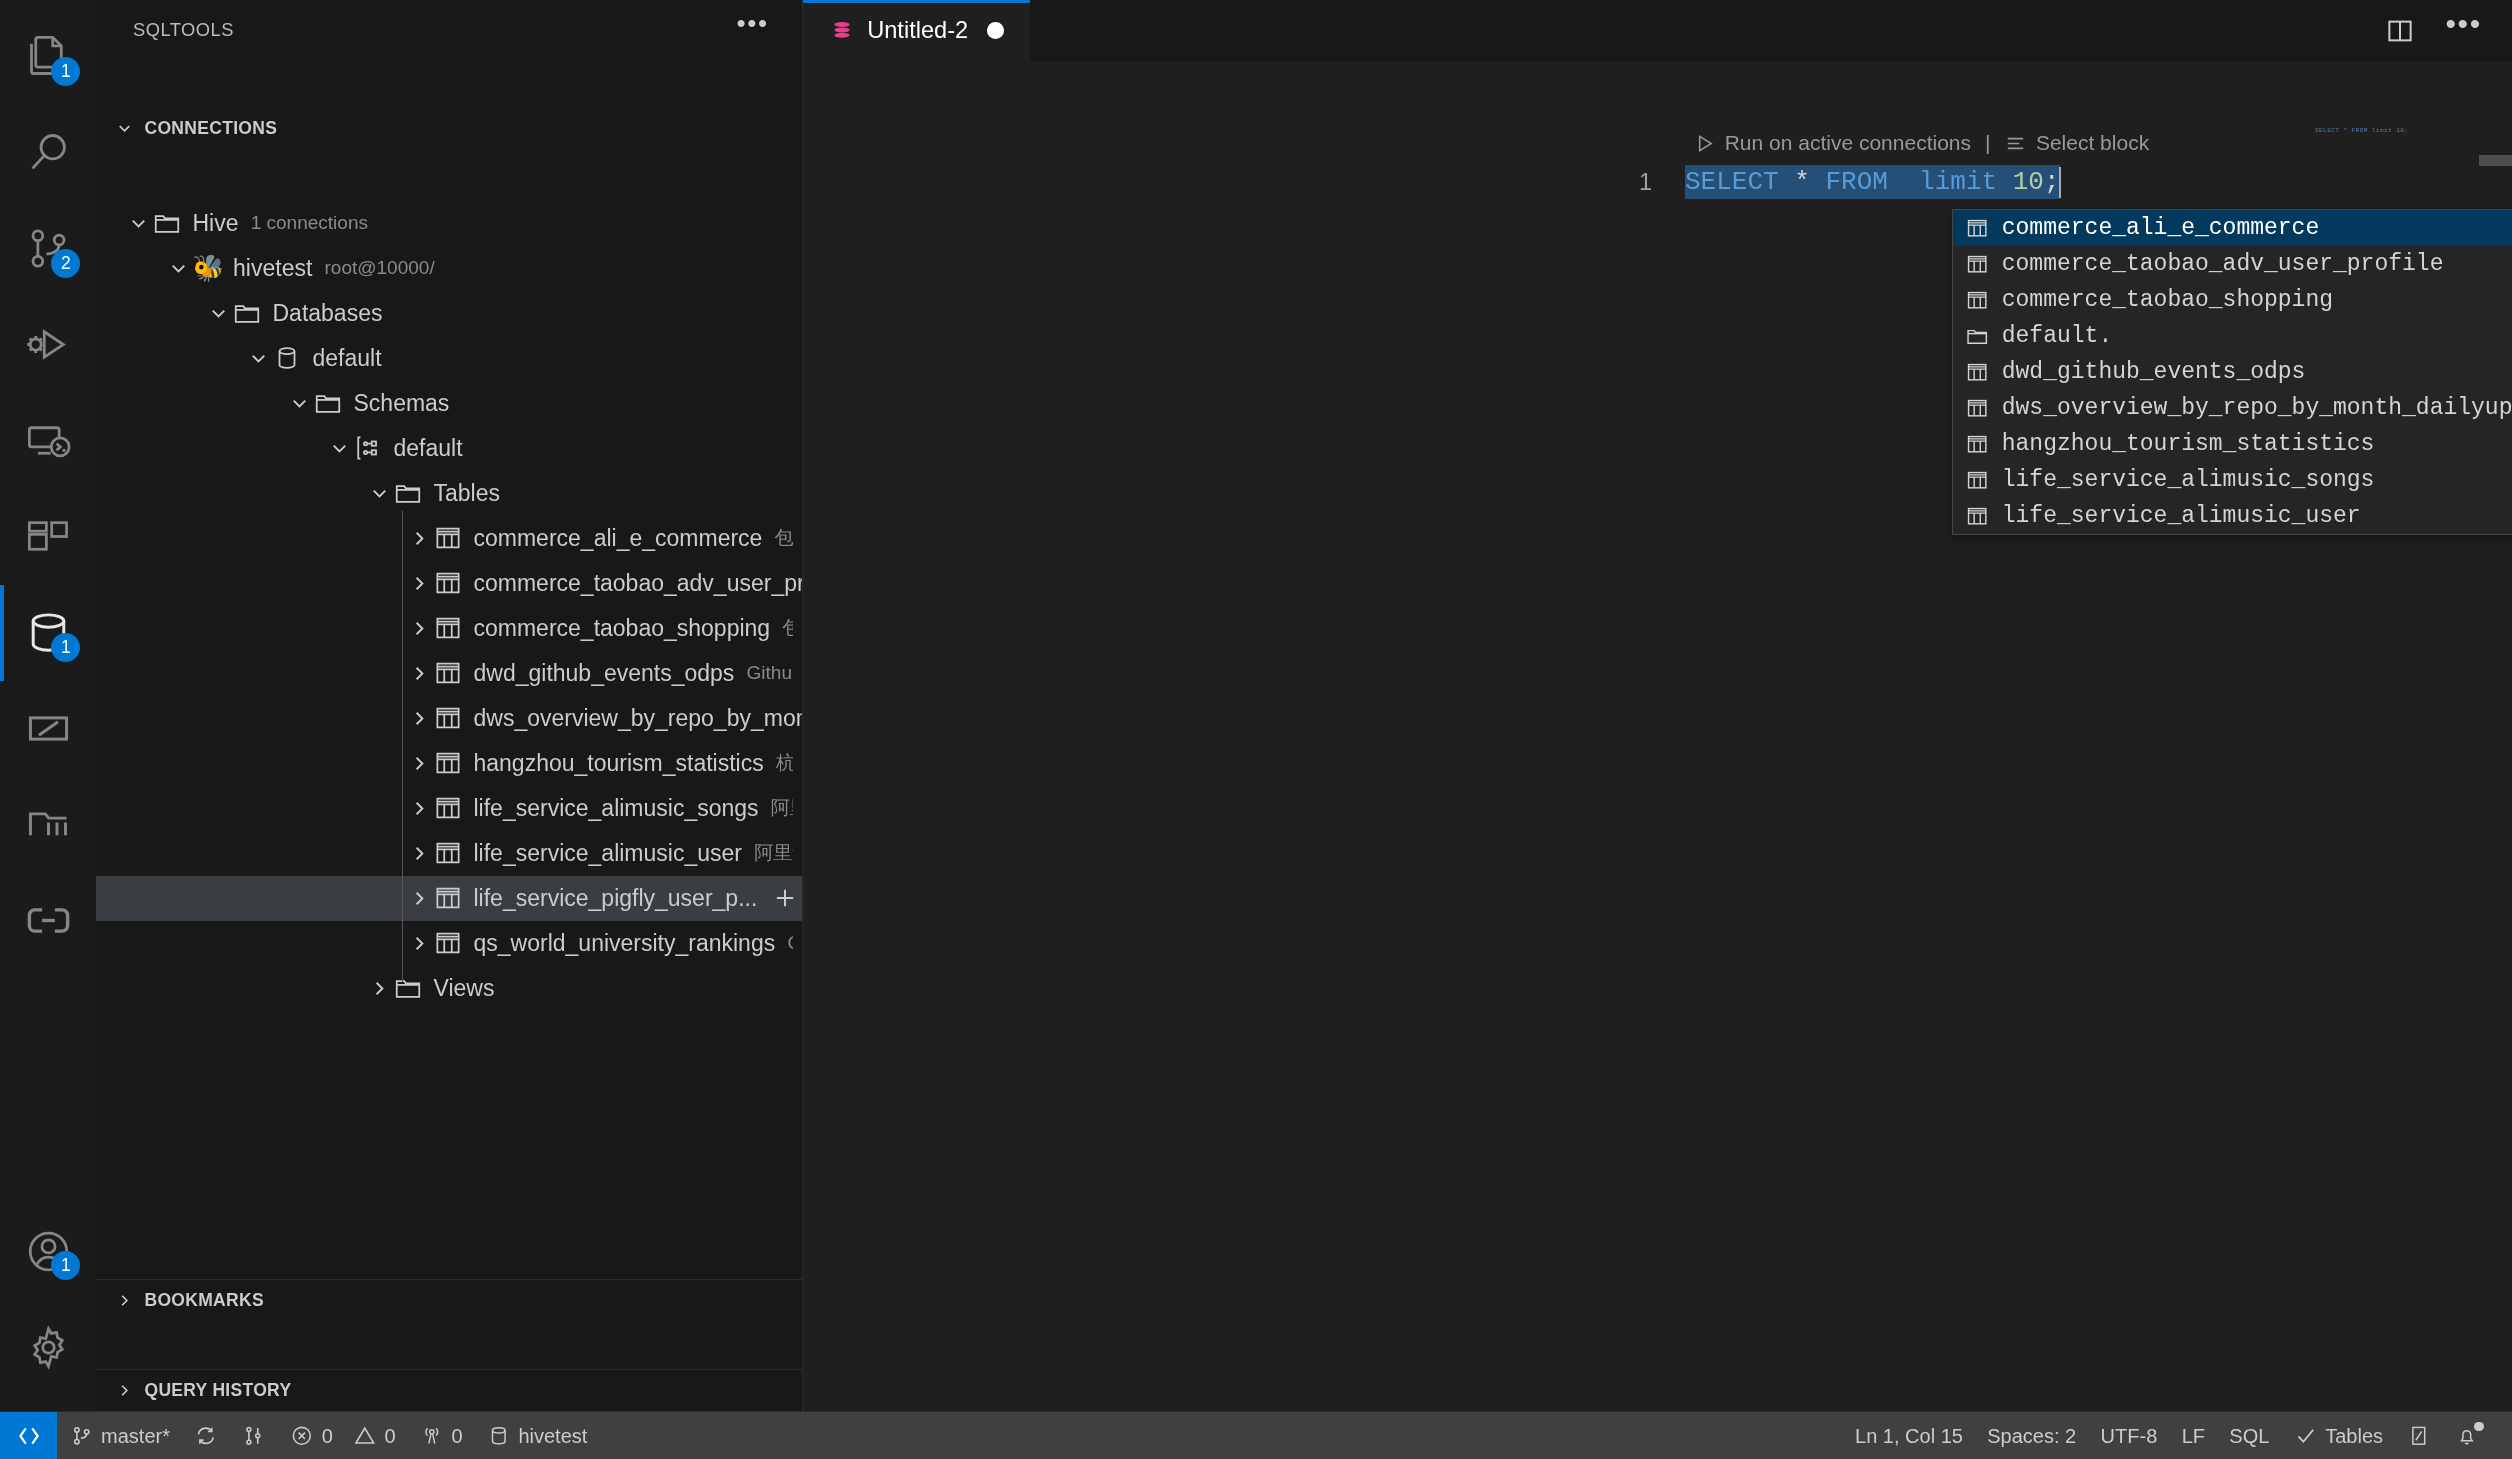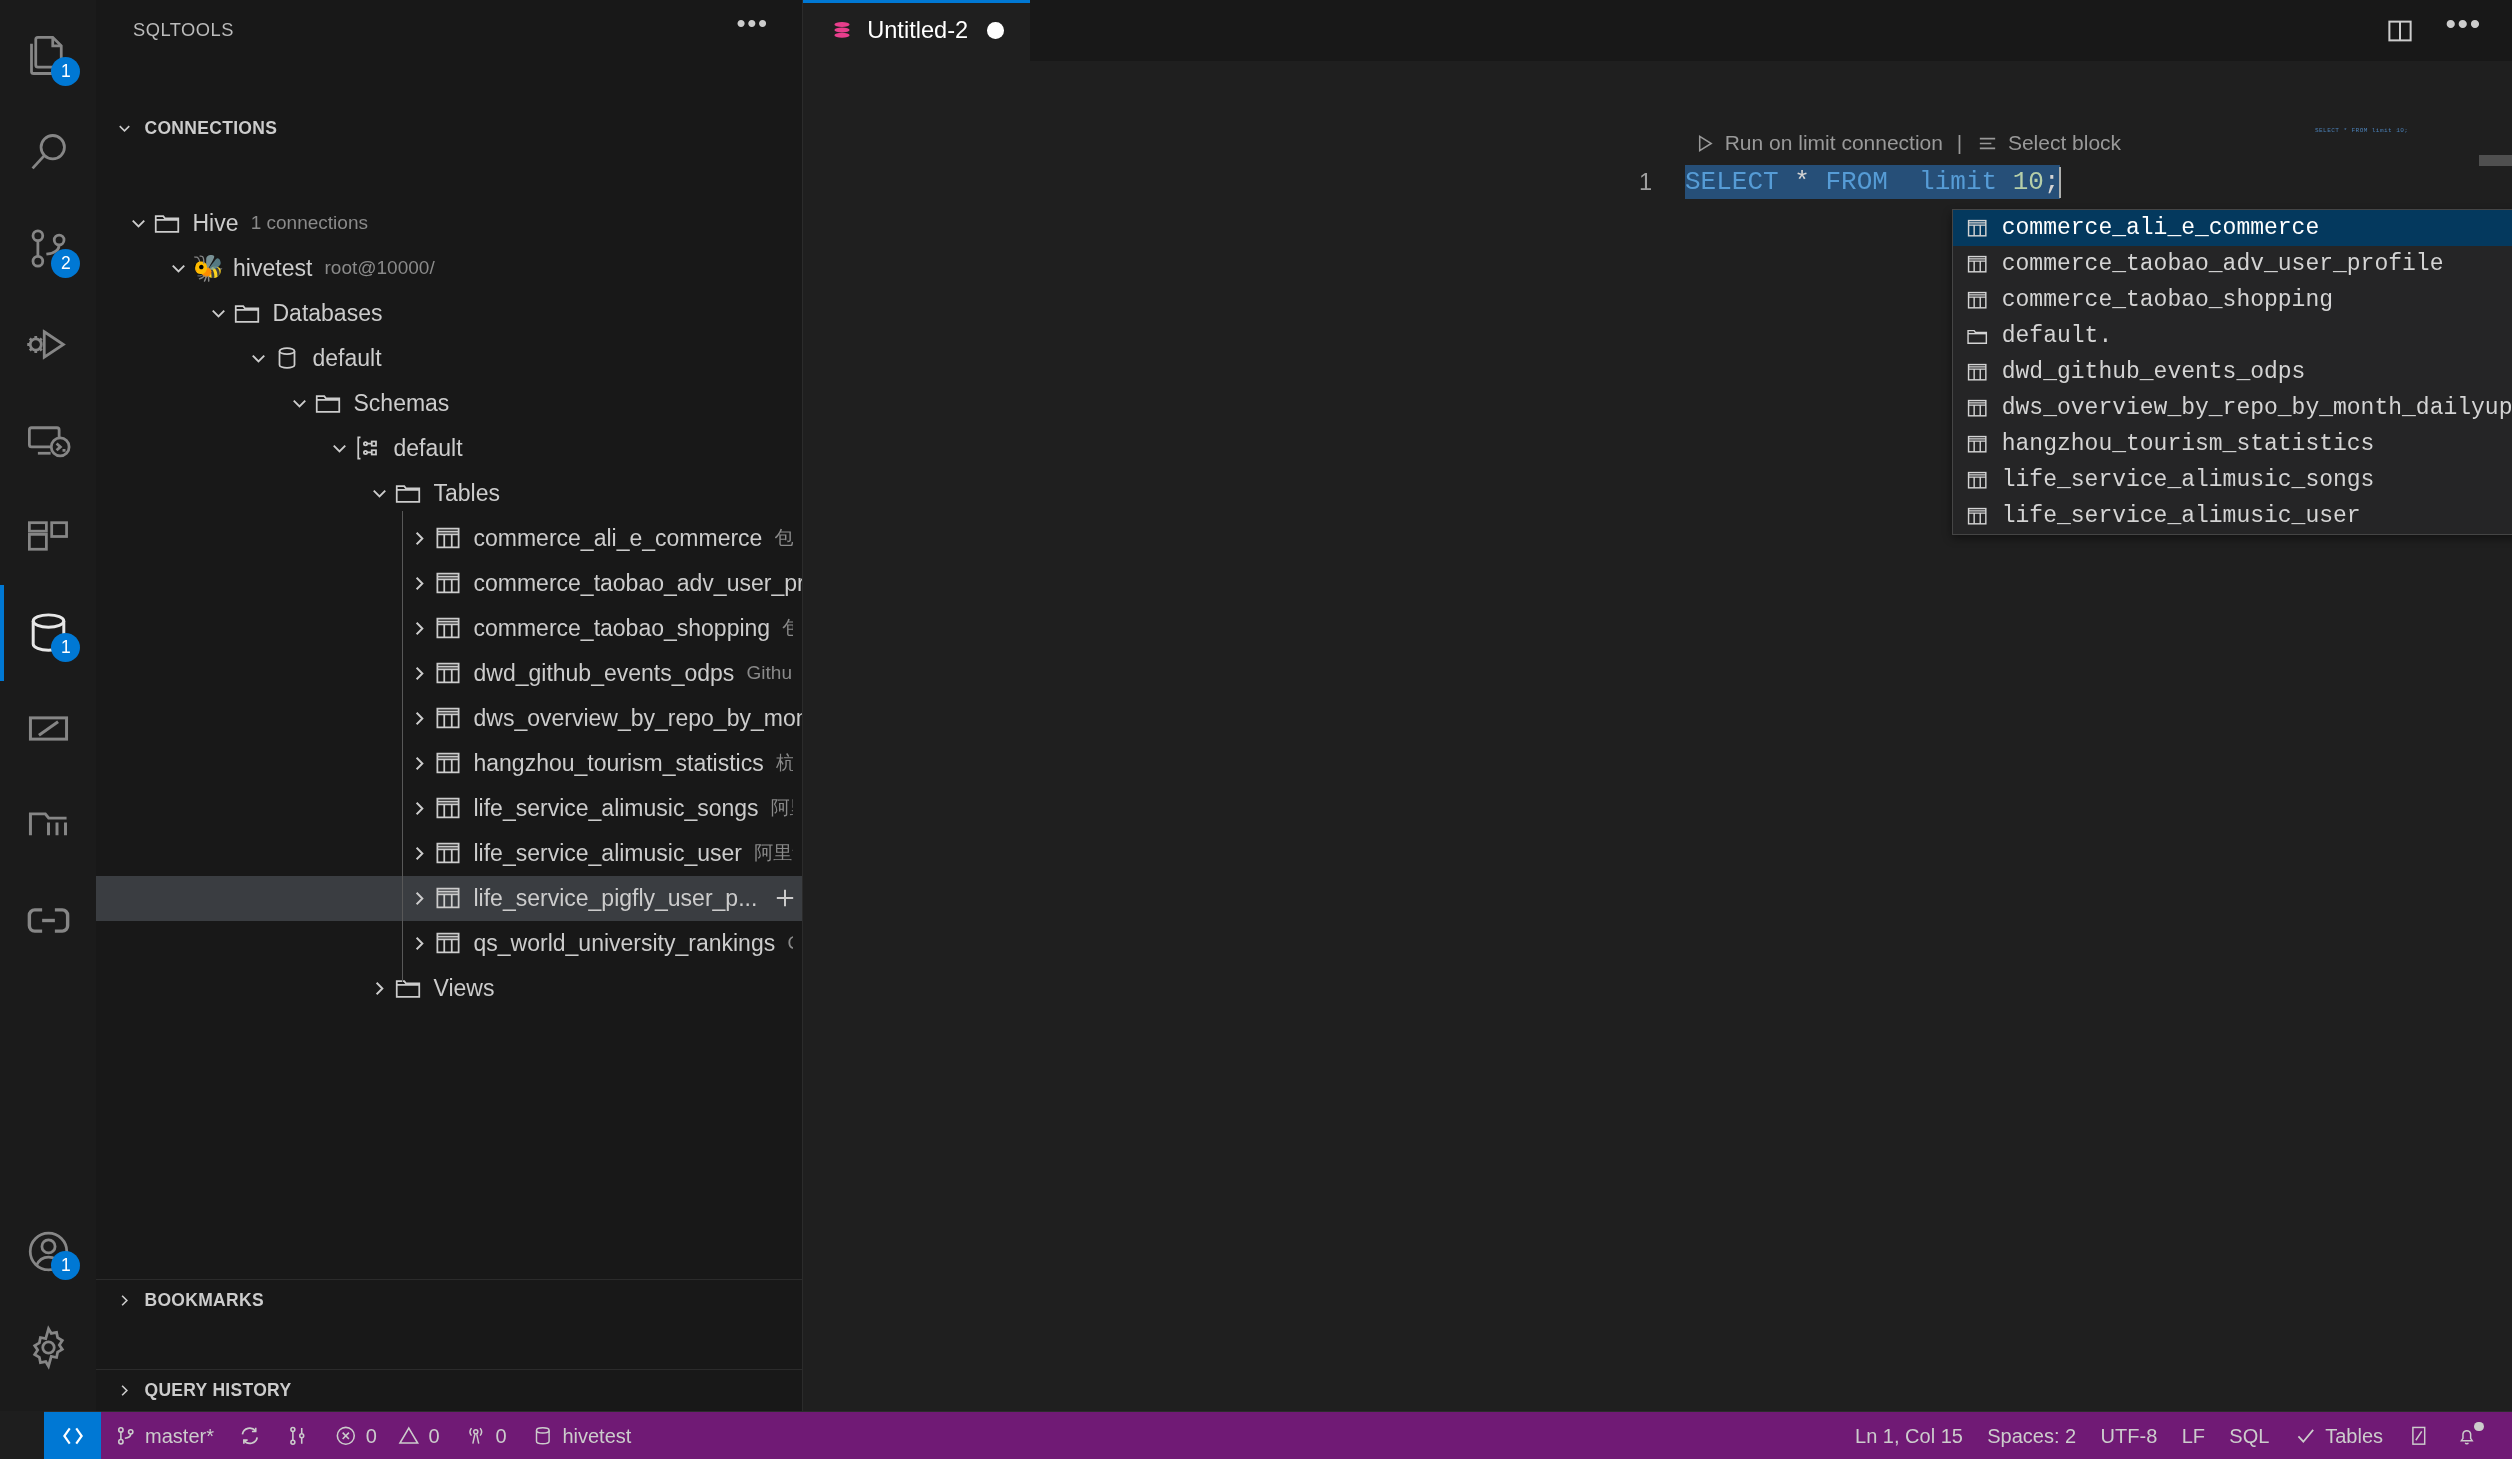--- a/index.html
+++ b/index.html
@@ -165,24 +165,23 @@
     font-family: "Liberation Mono", monospace; font-size: 23px;
     cursor: pointer; white-space: nowrap;
   }
   .sg-row.selected { background: #04395e; color: #ffffff; }
   .sg-row .sicon { width: 24.4px; height: 24.4px; flex: 0 0 24.4px; margin-right: 12.2px; color: #d4d4d4; }
   .sg-row .sname { flex: 1; overflow: hidden; text-overflow: ellipsis; }
   .sg-row .stype { color: #d4d4d4; font-size: 20px; padding-right: 19px; font-family: "Liberation Sans", sans-serif;}
 
   
   .statusbar {
-    height: 49px; background: #701a75; display: flex; align-items: stretch;
+    height: 49px; background: #404040; display: flex; align-items: stretch;
     font-size: 20px; color: #cccccc; flex: 0 0 49px;
     border-top: 0.9px solid #2b2b2b;
-    margin-left: 44px;
   }
   .sb-remote {
     background: #0078d4; color: #ffffff; display: flex; align-items: center;
     padding: 0 15.7px; cursor: pointer;
   }
   .sb-remote svg { width: 26px; height: 26px; color: #fff;}
   .sb-left { display: flex; align-items: center; }
   .sb-right { display: flex; align-items: center; margin-left: auto; padding-right: 14px;}
   .sb-item {
     display: flex; align-items: center; gap: 7.9px; padding: 0 12.2px;
@@ -590,21 +589,21 @@
         </div>
       </div>
 
       <div class="editor-area">
 
         <div class="codelens">
           <span class="cl-item">
             <svg viewBox="0 0 24 24" fill="none" stroke="currentColor" stroke-width="1.6">
                 <path d="M7 4.5l12 7.5-12 7.5v-15z"></path>
               </svg>
-            <span>Run on limit connection</span>
+            <span>Run on active connections</span>
           </span>
           <span class="sep">|</span>
           <span class="cl-item">
             <svg viewBox="0 0 24 24" fill="none" stroke="currentColor" stroke-width="1.8">
                 <path d="M4 7h16M4 12h12M4 17h16"></path>
               </svg>
             <span>Select block</span>
           </span>
         </div>
 

